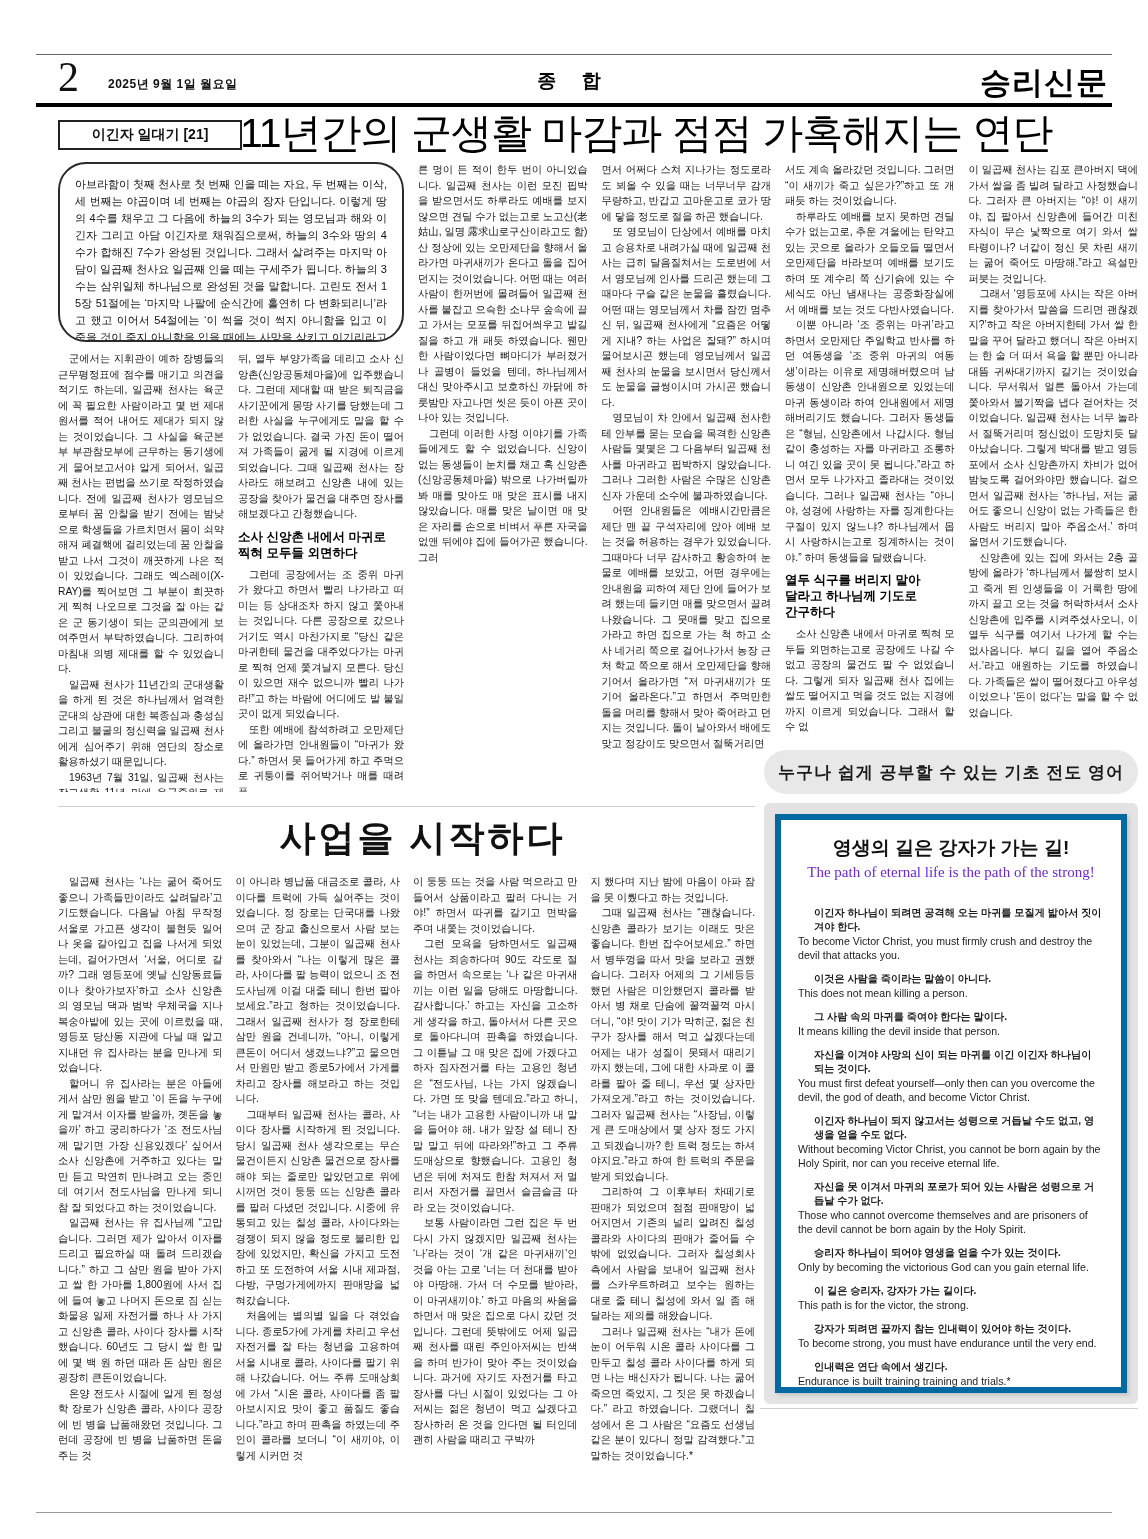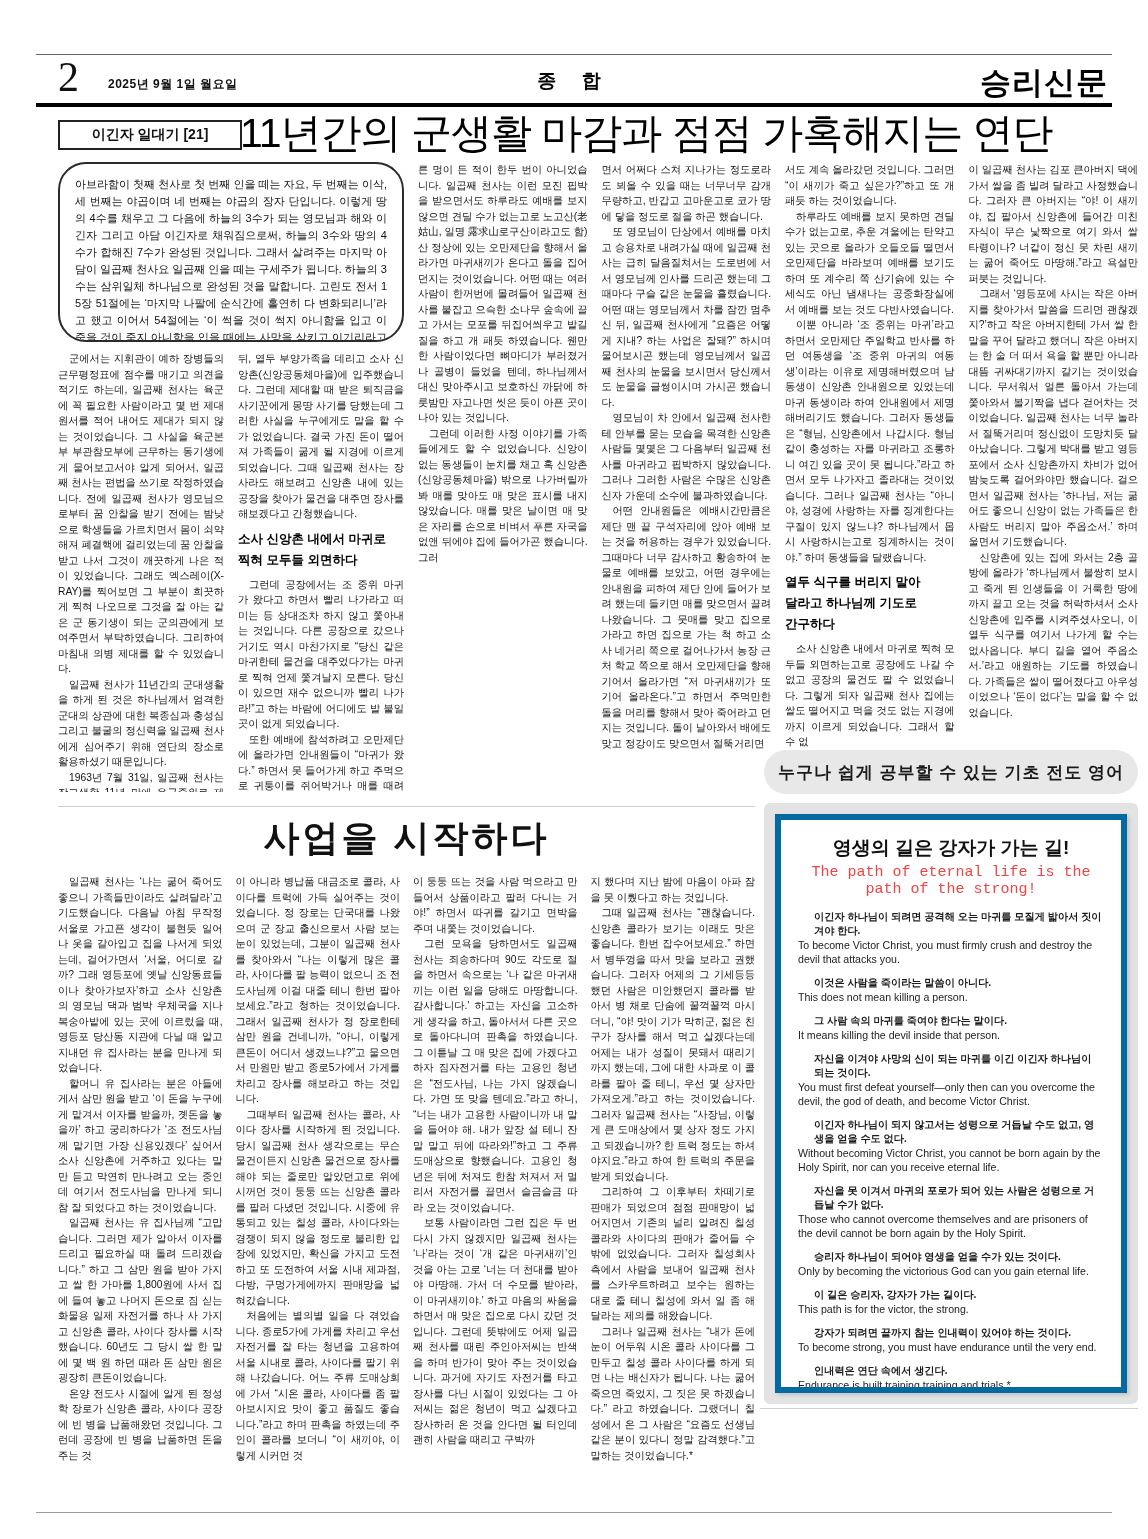--- a/index.html
+++ b/index.html
@@ -21,34 +21,34 @@
 
   
   .article1 { position:absolute; left:58px; top:162px; width:1080px; height:630px; display:flex; gap:14px; }
   .a1-left { width:346px; flex:none; display:flex; flex-direction:column; }
   .lead-box { height:180px; border:2px solid #2b2b2b; border-radius:28px; padding:12px 15px; font-size:11px; line-height:17px; text-align:justify; word-break:break-all; color:#111; overflow:hidden; flex:none; }
   .cols { display:flex; gap:14px; flex:1; min-height:0; margin-top:9px;justify-content:space-between; }
   .a1-right { flex:1; display:flex; gap:14px; }
   .col { flex:1; min-width:0; overflow:hidden; }
   .body-p { font-size:10.3px; line-height:15.5px; text-indent:11px; text-align:justify; word-break:break-all; color:#131313; }
   .body-p.cont { text-indent:0; }
-  .subhead { font-size:12.5px; line-height:21px; font-weight:700; color:#000; margin:7px 0 6px; word-break:keep-all; }
+  .subhead { font-size:12.5px; line-height:16px; font-weight:700; color:#000; margin:7px 0 6px; word-break:keep-all; }
 
   
   .a2-toprule { position:absolute; left:58px; top:806px; width:697px; height:1px; background:#cfcfcf; }
-  .a2-headline { position:absolute; left:58px; top:814px; width:697px; text-align:center; font-size:36px; font-weight:800; letter-spacing:3px; color:#111; }
+  .a2-headline { position:absolute; left:74px; top:814px; width:697px; text-align:center; font-size:36px; font-weight:800; letter-spacing:3px; color:#111; }
   .article2 { position:absolute; left:58px; top:874px; width:697px; height:634px; display:flex; gap:13px; }
 
   
   .ebox { position:absolute; left:764px; top:750px; width:374px; }
   .ebox-pill { height:44px; background:#e8e8e8; border-radius:22px; display:flex; align-items:center; justify-content:center; font-size:17px; font-weight:700; color:#1a1a1a; letter-spacing:1px; }
   .ebox-panel { margin-top:9px; background:#e3e3e3; border-radius:6px; padding:11px; height:601px; }
   .ebox-inner { background:#fff; border:6px solid #0369a1; box-shadow:2px 2px 4px rgba(0,0,0,.15); height:100%; padding:13px 17px; overflow:hidden; }
   .eh-ko { text-align:center; font-size:19px; font-weight:700; color:#111; margin-top:2px; }
-  .eh-en { text-align:center; font-family:Liberation Mono, monospace; font-size:15px; color:#ef4444; margin:3px 0 12px; }
+  .eh-en { text-align:center; font-family:Liberation Serif, serif; font-size:15px; color:#6d28d9; margin:3px 0 25px; }
   .pair { margin-bottom:10px; }
   .pair .ko { font-size:10.2px; line-height:14px; font-weight:700; color:#1c1c1c; word-break:break-all;margin-left:16px; }
   .pair .en { font-size:10.6px; line-height:14px; color:#222; }
 
   
   .ebox-bottomrule { position:absolute; left:760px; right:10px; top:1408px; height:1px; background:#cfcfcf; }
   .rule-footer { position:absolute; left:36px; right:36px; top:1512px; height:1px; background:#9a9a9a; }
 </style>
 </head>
 <body>

